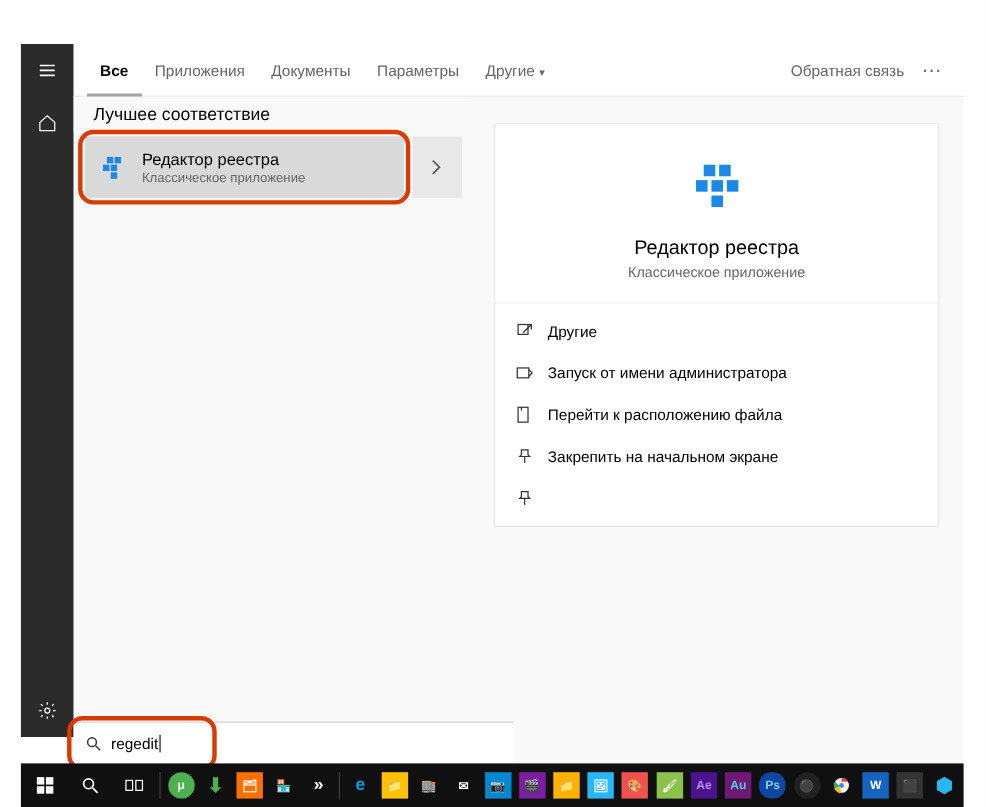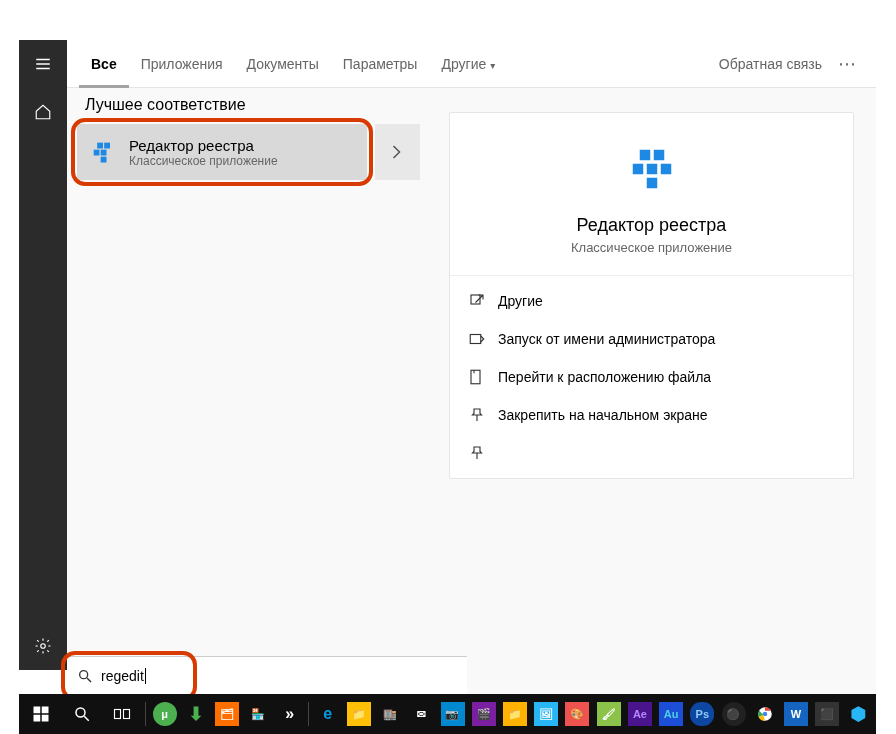--- a/index.html
+++ b/index.html
@@ -251,21 +251,21 @@
   <div class="tbtn sm">
       <div class="ticon" style="background:#ef5350;">🎨</div>
     </div>
   <div class="tbtn sm">
       <div class="ticon" style="background:#8bc34a;">🖌</div>
     </div>
   <div class="tbtn sm">
       <div class="ticon" style="background:#4a148c;color:#b388ff;">Ae</div>
     </div>
   <div class="tbtn sm">
-      <div class="ticon" style="background:#1d4ed8;color:#4dd0e1;">Au</div>
+      <div class="ticon" style="background:#701a75;color:#4dd0e1;">Au</div>
     </div>
   <div class="tbtn sm">
       <div class="ticon" style="background:#0d47a1;color:#90caf9;border-radius:11px;">Ps</div>
     </div>
   <div class="tbtn sm">
       <div class="ticon" style="background:#212121;border-radius:50%;">⚫</div>
     </div>
   <div class="tbtn sm">
       <div class="ticon">
         <svg width="18" height="18" viewBox="0 0 24 24">

